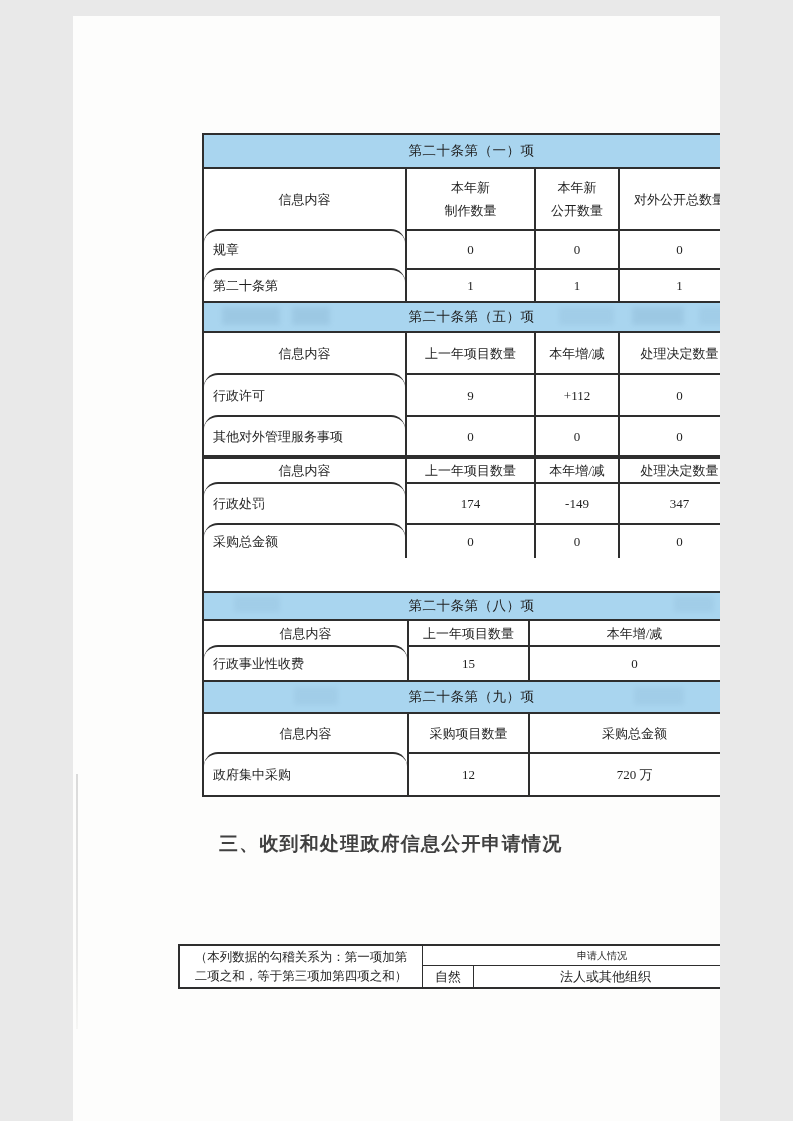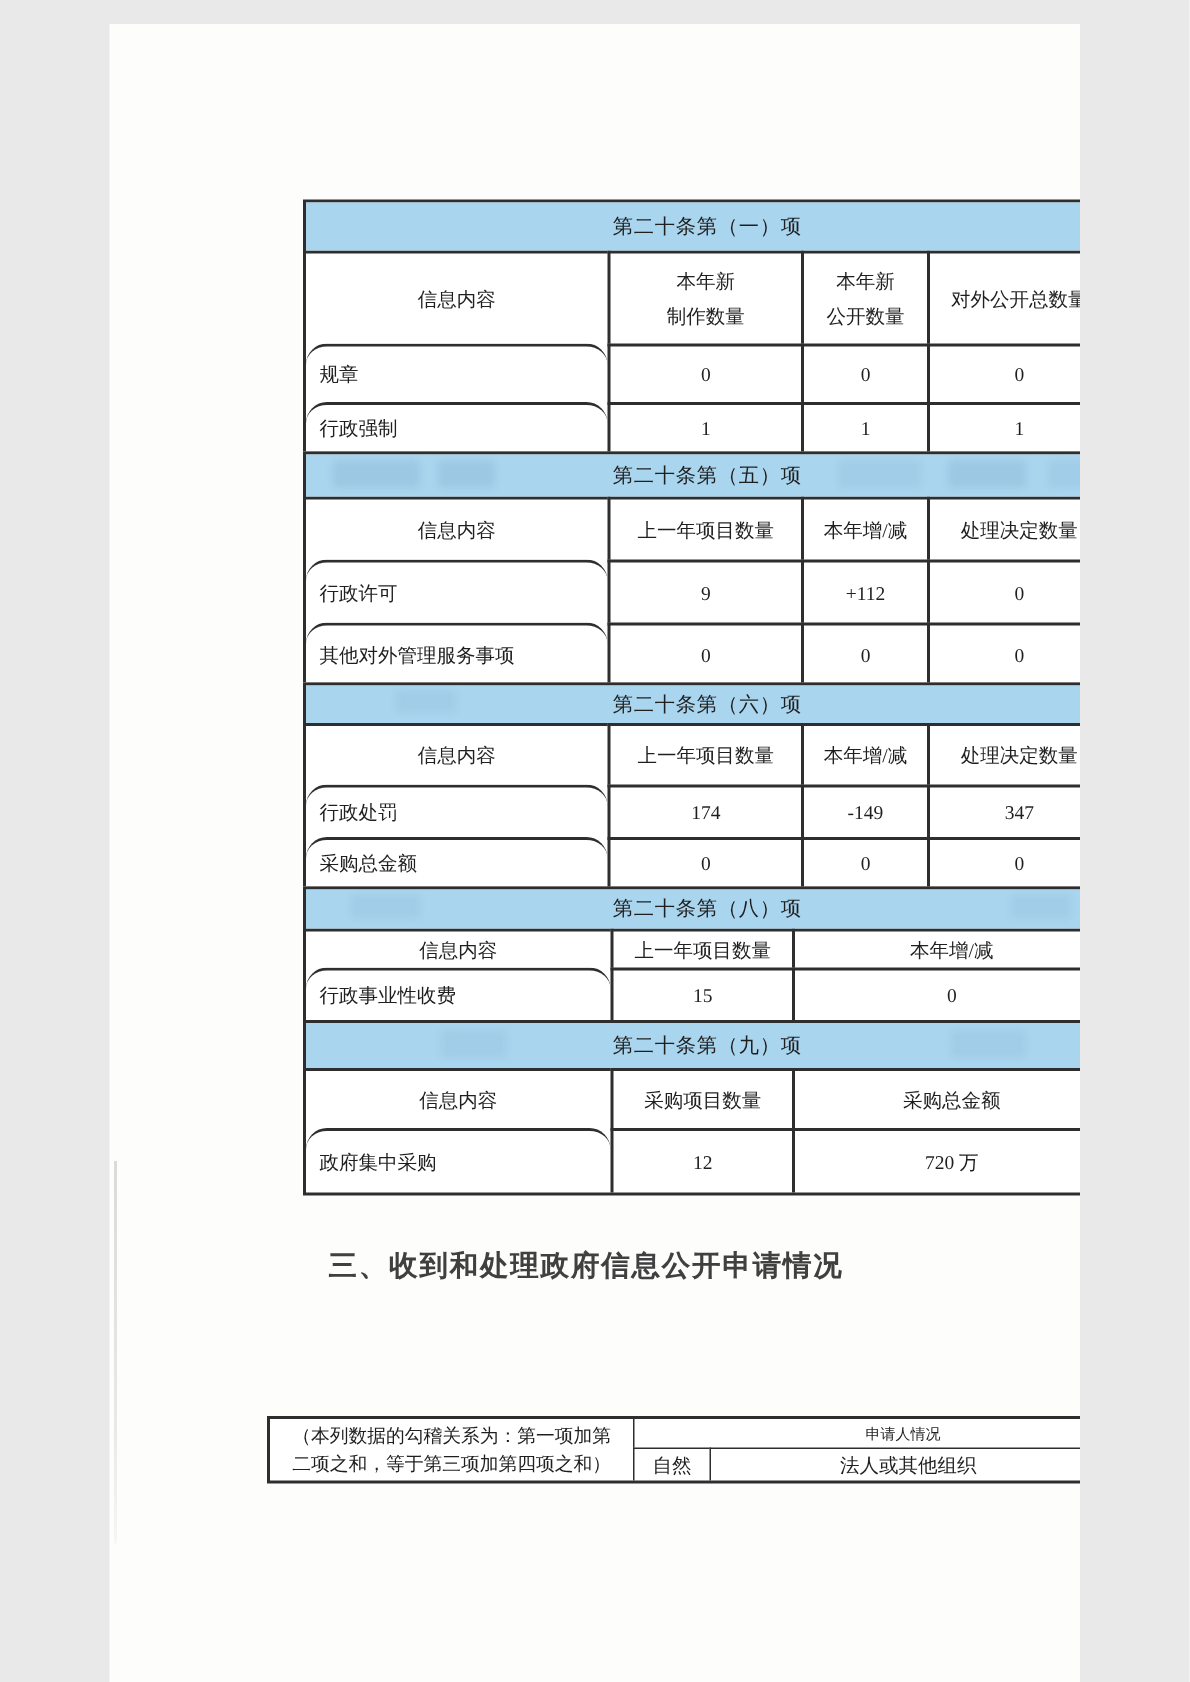--- a/index.html
+++ b/index.html
@@ -83,21 +83,21 @@
 制作数量</div>
       <div class="hc bl">本年新
 公开数量</div>
       <div class="hc bl">对外公开总数量</div>
 
       <div class="dc label">规章</div>
       <div class="dc bl">0</div>
       <div class="dc bl">0</div>
       <div class="dc bl">0</div>
 
-      <div class="dc label">行政强制</div>
+      <div class="dc label">第二十条第</div>
       <div class="dc bl">1</div>
       <div class="dc bl">1</div>
       <div class="dc bl">1</div>
     </div>
 
     <div class="tbl t4col t2">
       <div class="cap">
         <div class="bleed" style="left:18px;width:58px;"></div>
         <div class="bleed" style="left:88px;width:38px;"></div>
         <div class="bleed soft" style="left:355px;width:55px;"></div>
@@ -115,24 +115,20 @@
       <div class="dc bl">+112</div>
       <div class="dc bl">0</div>
 
       <div class="dc label">其他对外管理服务事项</div>
       <div class="dc bl">0</div>
       <div class="dc bl">0</div>
       <div class="dc bl">0</div>
     </div>
 
     <div class="tbl t4col t3">
-      <div class="cap">
-        <div class="bleed soft" style="left:60px;width:40px;top:3px;height:15px;"></div>
-        <span>第二十条第（六）项</span>
-      </div>
       <div class="hc">信息内容</div>
       <div class="hc bl">上一年项目数量</div>
       <div class="hc bl">本年增/减</div>
       <div class="hc bl">处理决定数量</div>
 
       <div class="dc label">行政处罚</div>
       <div class="dc bl">174</div>
       <div class="dc bl">-149</div>
       <div class="dc bl">347</div>
 

